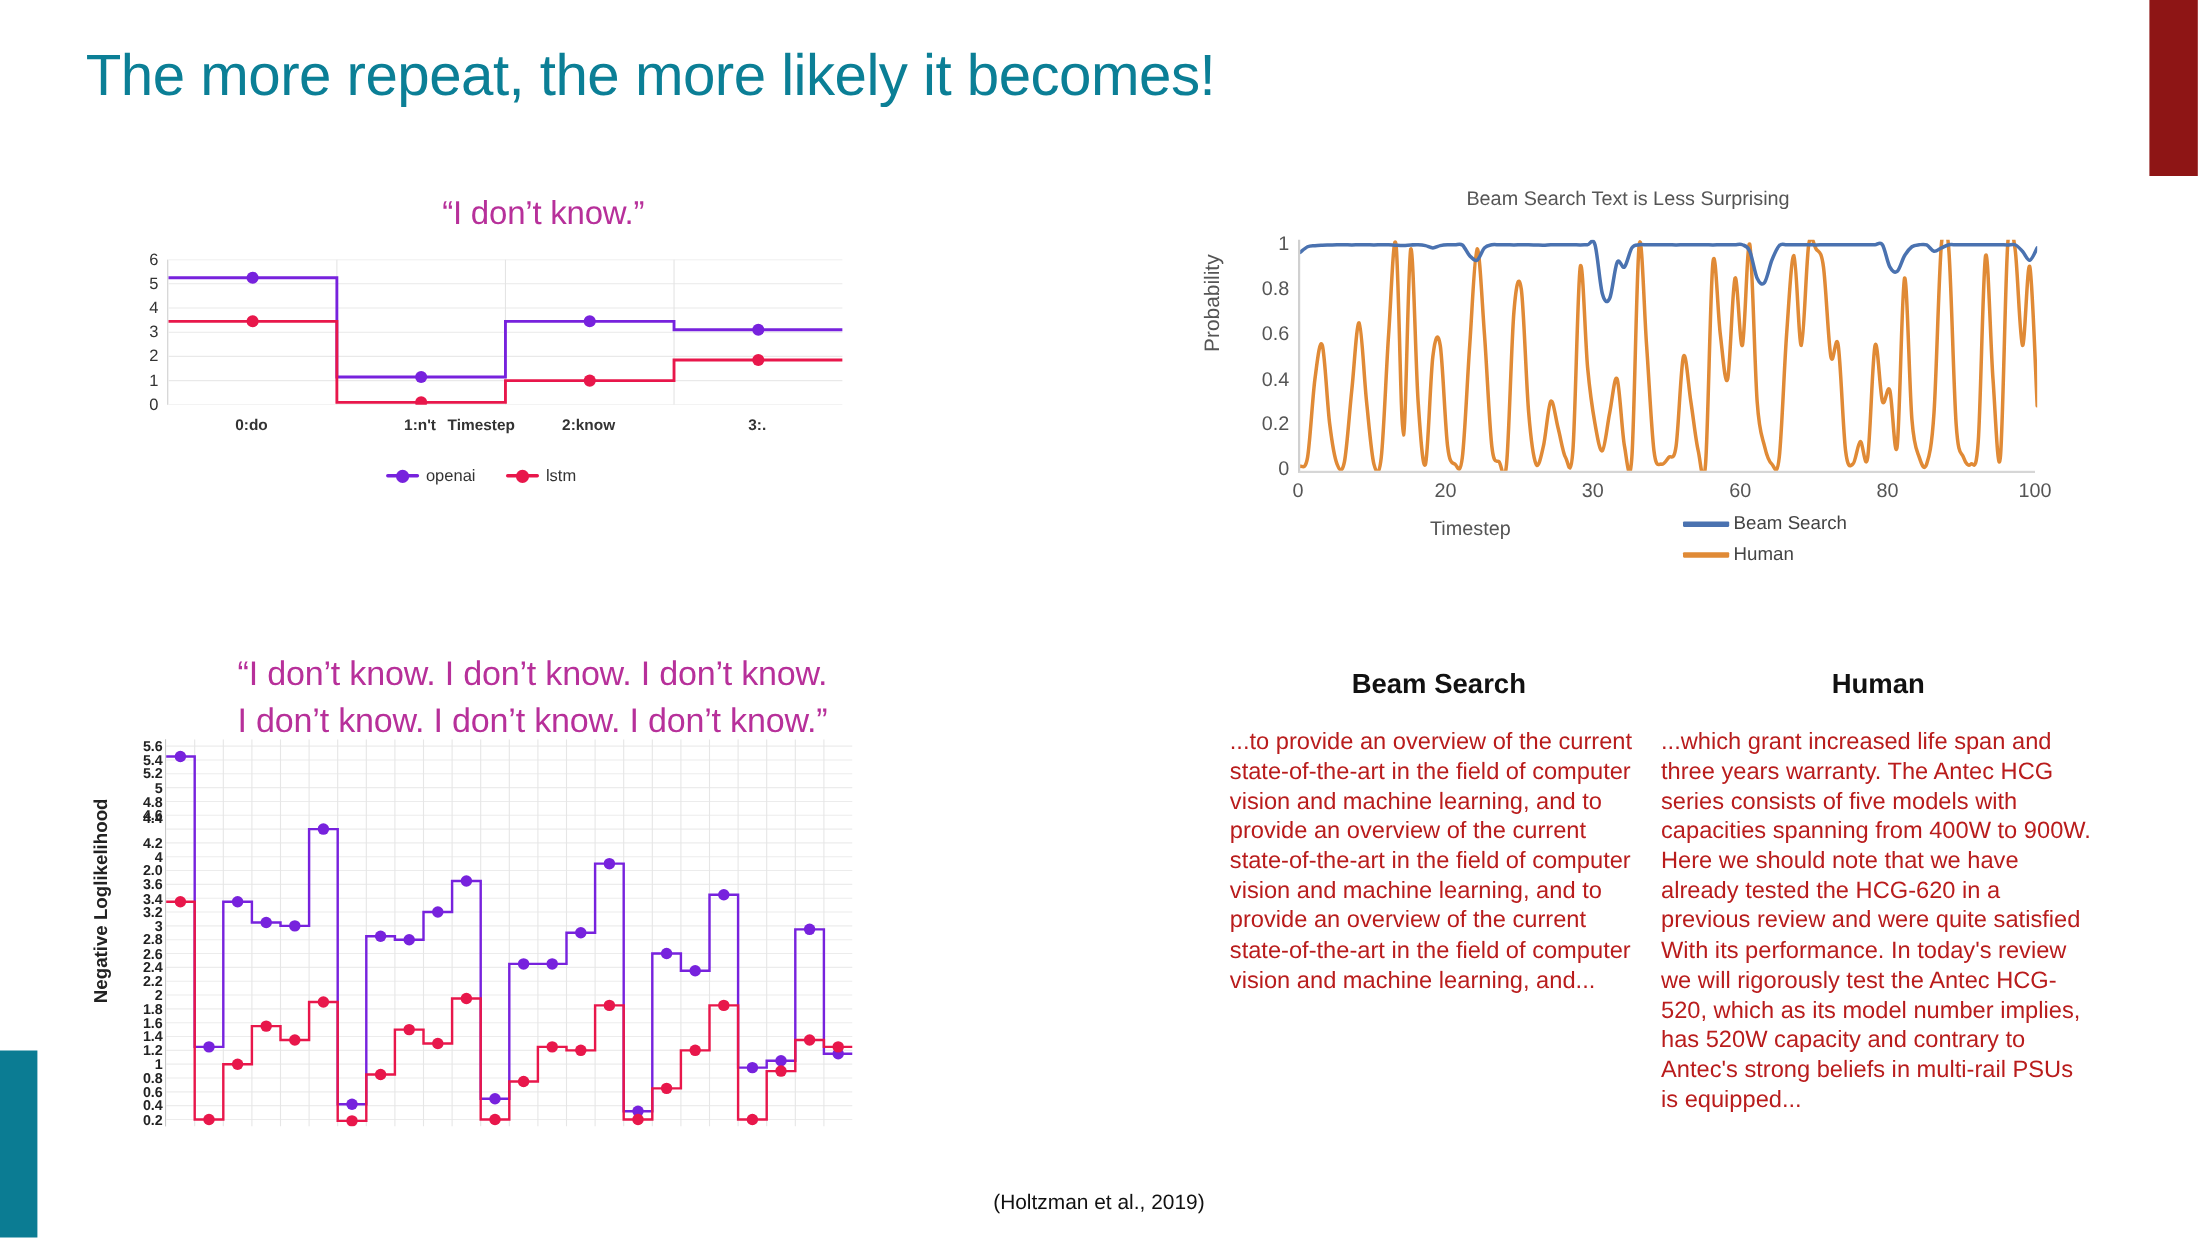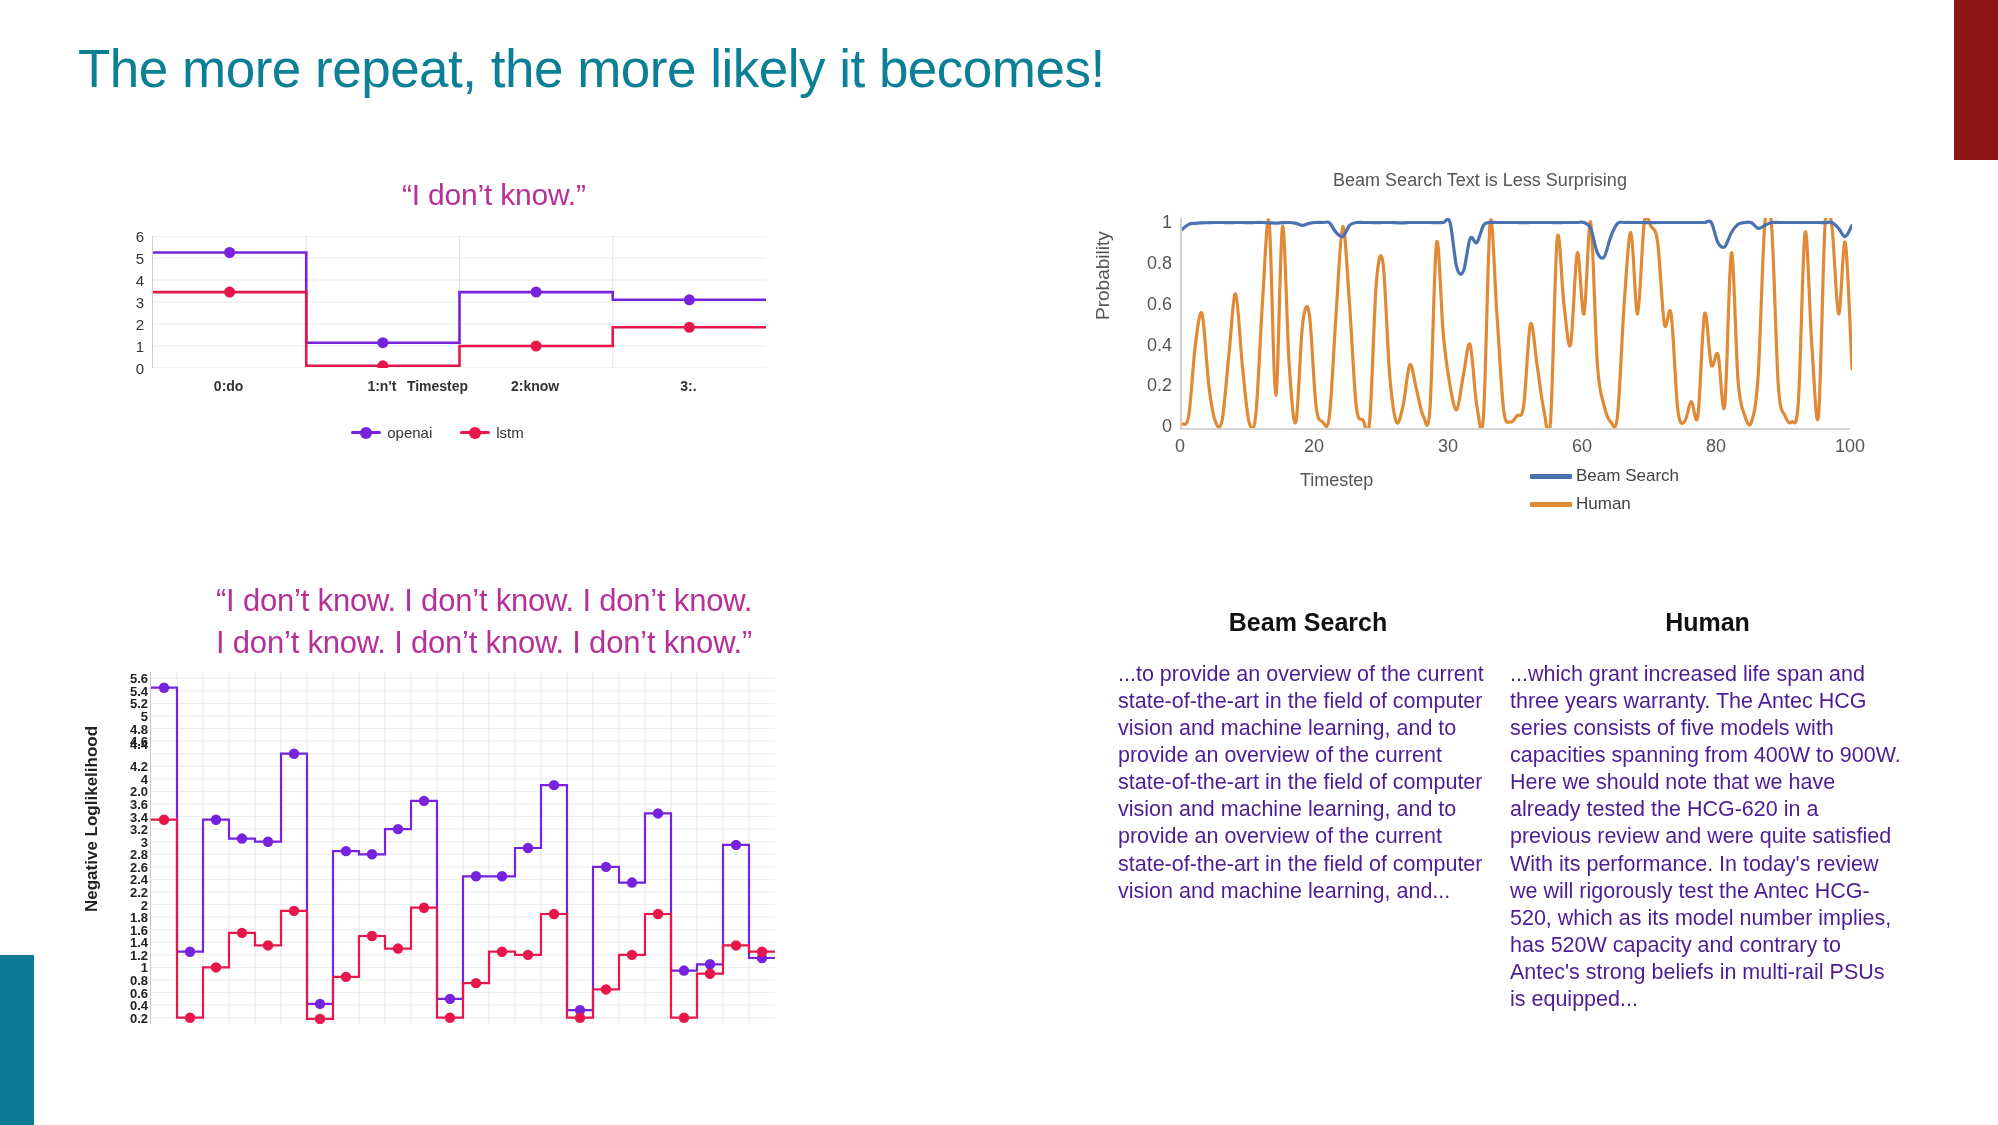--- a/index.html
+++ b/index.html
@@ -28,21 +28,21 @@
     letter-spacing:-0.5px;
     white-space:nowrap;
   }
 
   
   .quote{
     position:absolute;color:#b7309a;font-weight:400;
     letter-spacing:-0.2px;
   }
   .quote1{left:402px;top:178px;font-size:30px;}
-  .quote2{left:216px;top:580px;font-size:31px;line-height:1.35;}
+  .quote2{left:216px;top:592px;font-size:31px;line-height:1.35;}
 
   
   .chart1{
     position:absolute;left:110px;top:228px;width:655px;height:170px;
   }
   .c1-plot{
     position:absolute;left:42px;top:8px;right:0;bottom:30px;
     border-left:1.5px solid #cfcfcf;
   }
   .c1-ylabel{
@@ -118,21 +118,21 @@
 
   
   .col{position:absolute;top:608px;}
   .col-beam{left:1118px;width:380px;}
   .col-human{left:1510px;width:395px;}
   .col-head{
     text-align:center;font-size:25px;font-weight:bold;color:#111;
     margin-bottom:24px;
   }
   .col-body{
-    font-size:21.5px;line-height:1.26;color:#4c1d95;white-space:pre-line;
+    font-size:21.5px;line-height:1.26;color:#b91c1c;white-space:pre-line;
   }
 
   .citation{
     position:absolute;left:0;right:0;top:1083px;text-align:center;
     font-size:19px;color:#111;
   }
 </style>
 </head>
 <body>
 
@@ -371,13 +371,14 @@
 
   <div class="col col-beam">
     <div class="col-head">Beam Search</div>
     <div class="col-body">...to provide an overview of the current state-of-the-art in the field of computer vision and machine learning, and to provide an overview of the current state-of-the-art in the field of computer vision and machine learning, and to provide an overview of the current state-of-the-art in the field of computer vision and machine learning, and...</div>
   </div>
   <div class="col col-human">
     <div class="col-head">Human</div>
     <div class="col-body">...which grant increased life span and three years warranty. The Antec HCG series consists of five models with capacities spanning from 400W to 900W. Here we should note that we have already tested the HCG-620 in a previous review and were quite satisfied With its performance. In today's review we will rigorously test the Antec HCG-520, which as its model number implies, has 520W capacity and contrary to Antec's strong beliefs in multi-rail PSUs is equipped...</div>
   </div>
 
+  <div class="citation">(Holtzman et al., 2019)</div>
 </div>
 
 </body></html>

